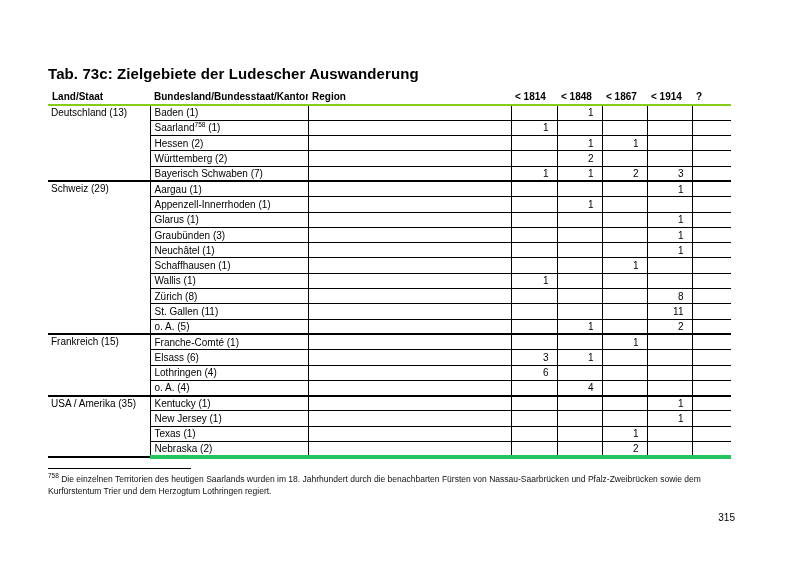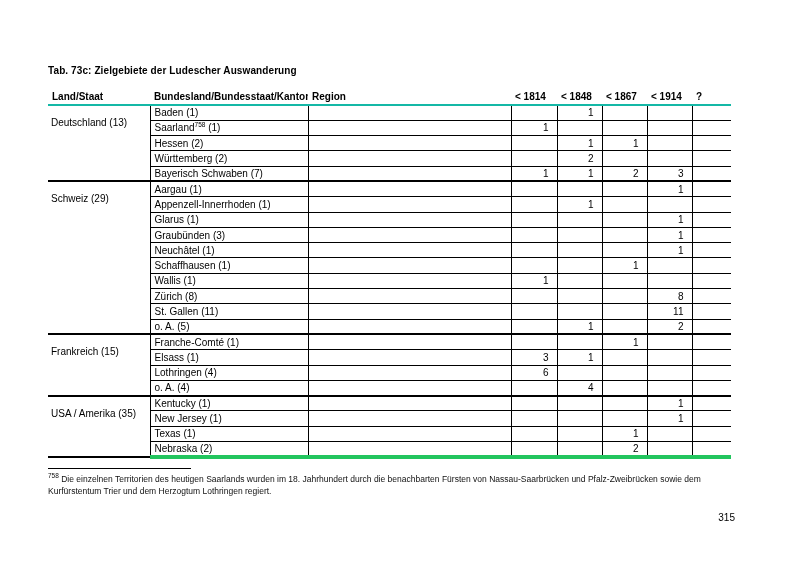--- a/index.html
+++ b/index.html
@@ -4,41 +4,41 @@
 <style>
   html,body{margin:0;padding:0;}
   body{
     width:800px;height:566px;background:#ffffff;position:relative;overflow:hidden;
     font-family:"Liberation Sans","DejaVu Sans",sans-serif;color:#000;
     -webkit-font-smoothing:antialiased;
   }
   .page{position:absolute;inset:0;}
   .page-title{
     position:absolute;left:48px;top:65px;
-    font-size:10px;font-weight:bold;letter-spacing:0.1px;
+    font-size:15px;font-weight:bold;letter-spacing:0.1px;
   }
   table.emi{
     position:absolute;left:48px;top:85px;
     border-collapse:collapse;table-layout:fixed;width:683px;
     font-size:10px;
   }
   table.emi th{
-    font-weight:bold;border:none;border-bottom:2px solid #14b8a6;
+    font-weight:bold;border:none;border-bottom:2px solid #84cc16;
     height:17px;vertical-align:bottom;padding:0 4px 2px 4px;text-align:left;
     white-space:nowrap;overflow:hidden;
   }
   table.emi th.num{padding-right:5px;}
   table.emi tbody tr{height:15.3px;}
   table.emi td{
     border:1px solid #000;padding:0 4px;vertical-align:middle;
     white-space:nowrap;overflow:hidden;
   }
   table.emi td.col-land{
     border-left:none;border-bottom:2px solid #000;vertical-align:top;
-    padding-top:11px;padding-left:3px;
+    padding-top:1px;padding-left:3px;
   }
   table.emi td.col-num{text-align:right;padding-right:8px;}
   table.emi td:last-child{border-right:none;}
   table.emi tr.group-start td{border-top:2px solid #000;}
   table.emi tbody tr:last-child td{border-bottom:4px solid #22c55e;}
   sup.fnref{font-size:6.5px;vertical-align:super;line-height:0;}
   .footnote-rule{
     position:absolute;left:48px;top:468px;width:143px;height:1px;background:#000;
   }
   .footnote{
@@ -222,21 +222,21 @@
           <td class="col-land" rowspan="4">Frankreich (15)</td>
           <td class="col-bundesland">Franche-Comté (1)</td>
           <td class="col-region"></td>
           <td class="col-num"></td>
           <td class="col-num"></td>
           <td class="col-num">1</td>
           <td class="col-num"></td>
           <td class="col-num"></td>
         </tr>
         <tr>
-          <td class="col-bundesland">Elsass (1)</td>
+          <td class="col-bundesland">Elsass (6)</td>
           <td class="col-region"></td>
           <td class="col-num">3</td>
           <td class="col-num">1</td>
           <td class="col-num"></td>
           <td class="col-num"></td>
           <td class="col-num"></td>
         </tr>
         <tr>
           <td class="col-bundesland">Lothringen (4)</td>
           <td class="col-region"></td>

